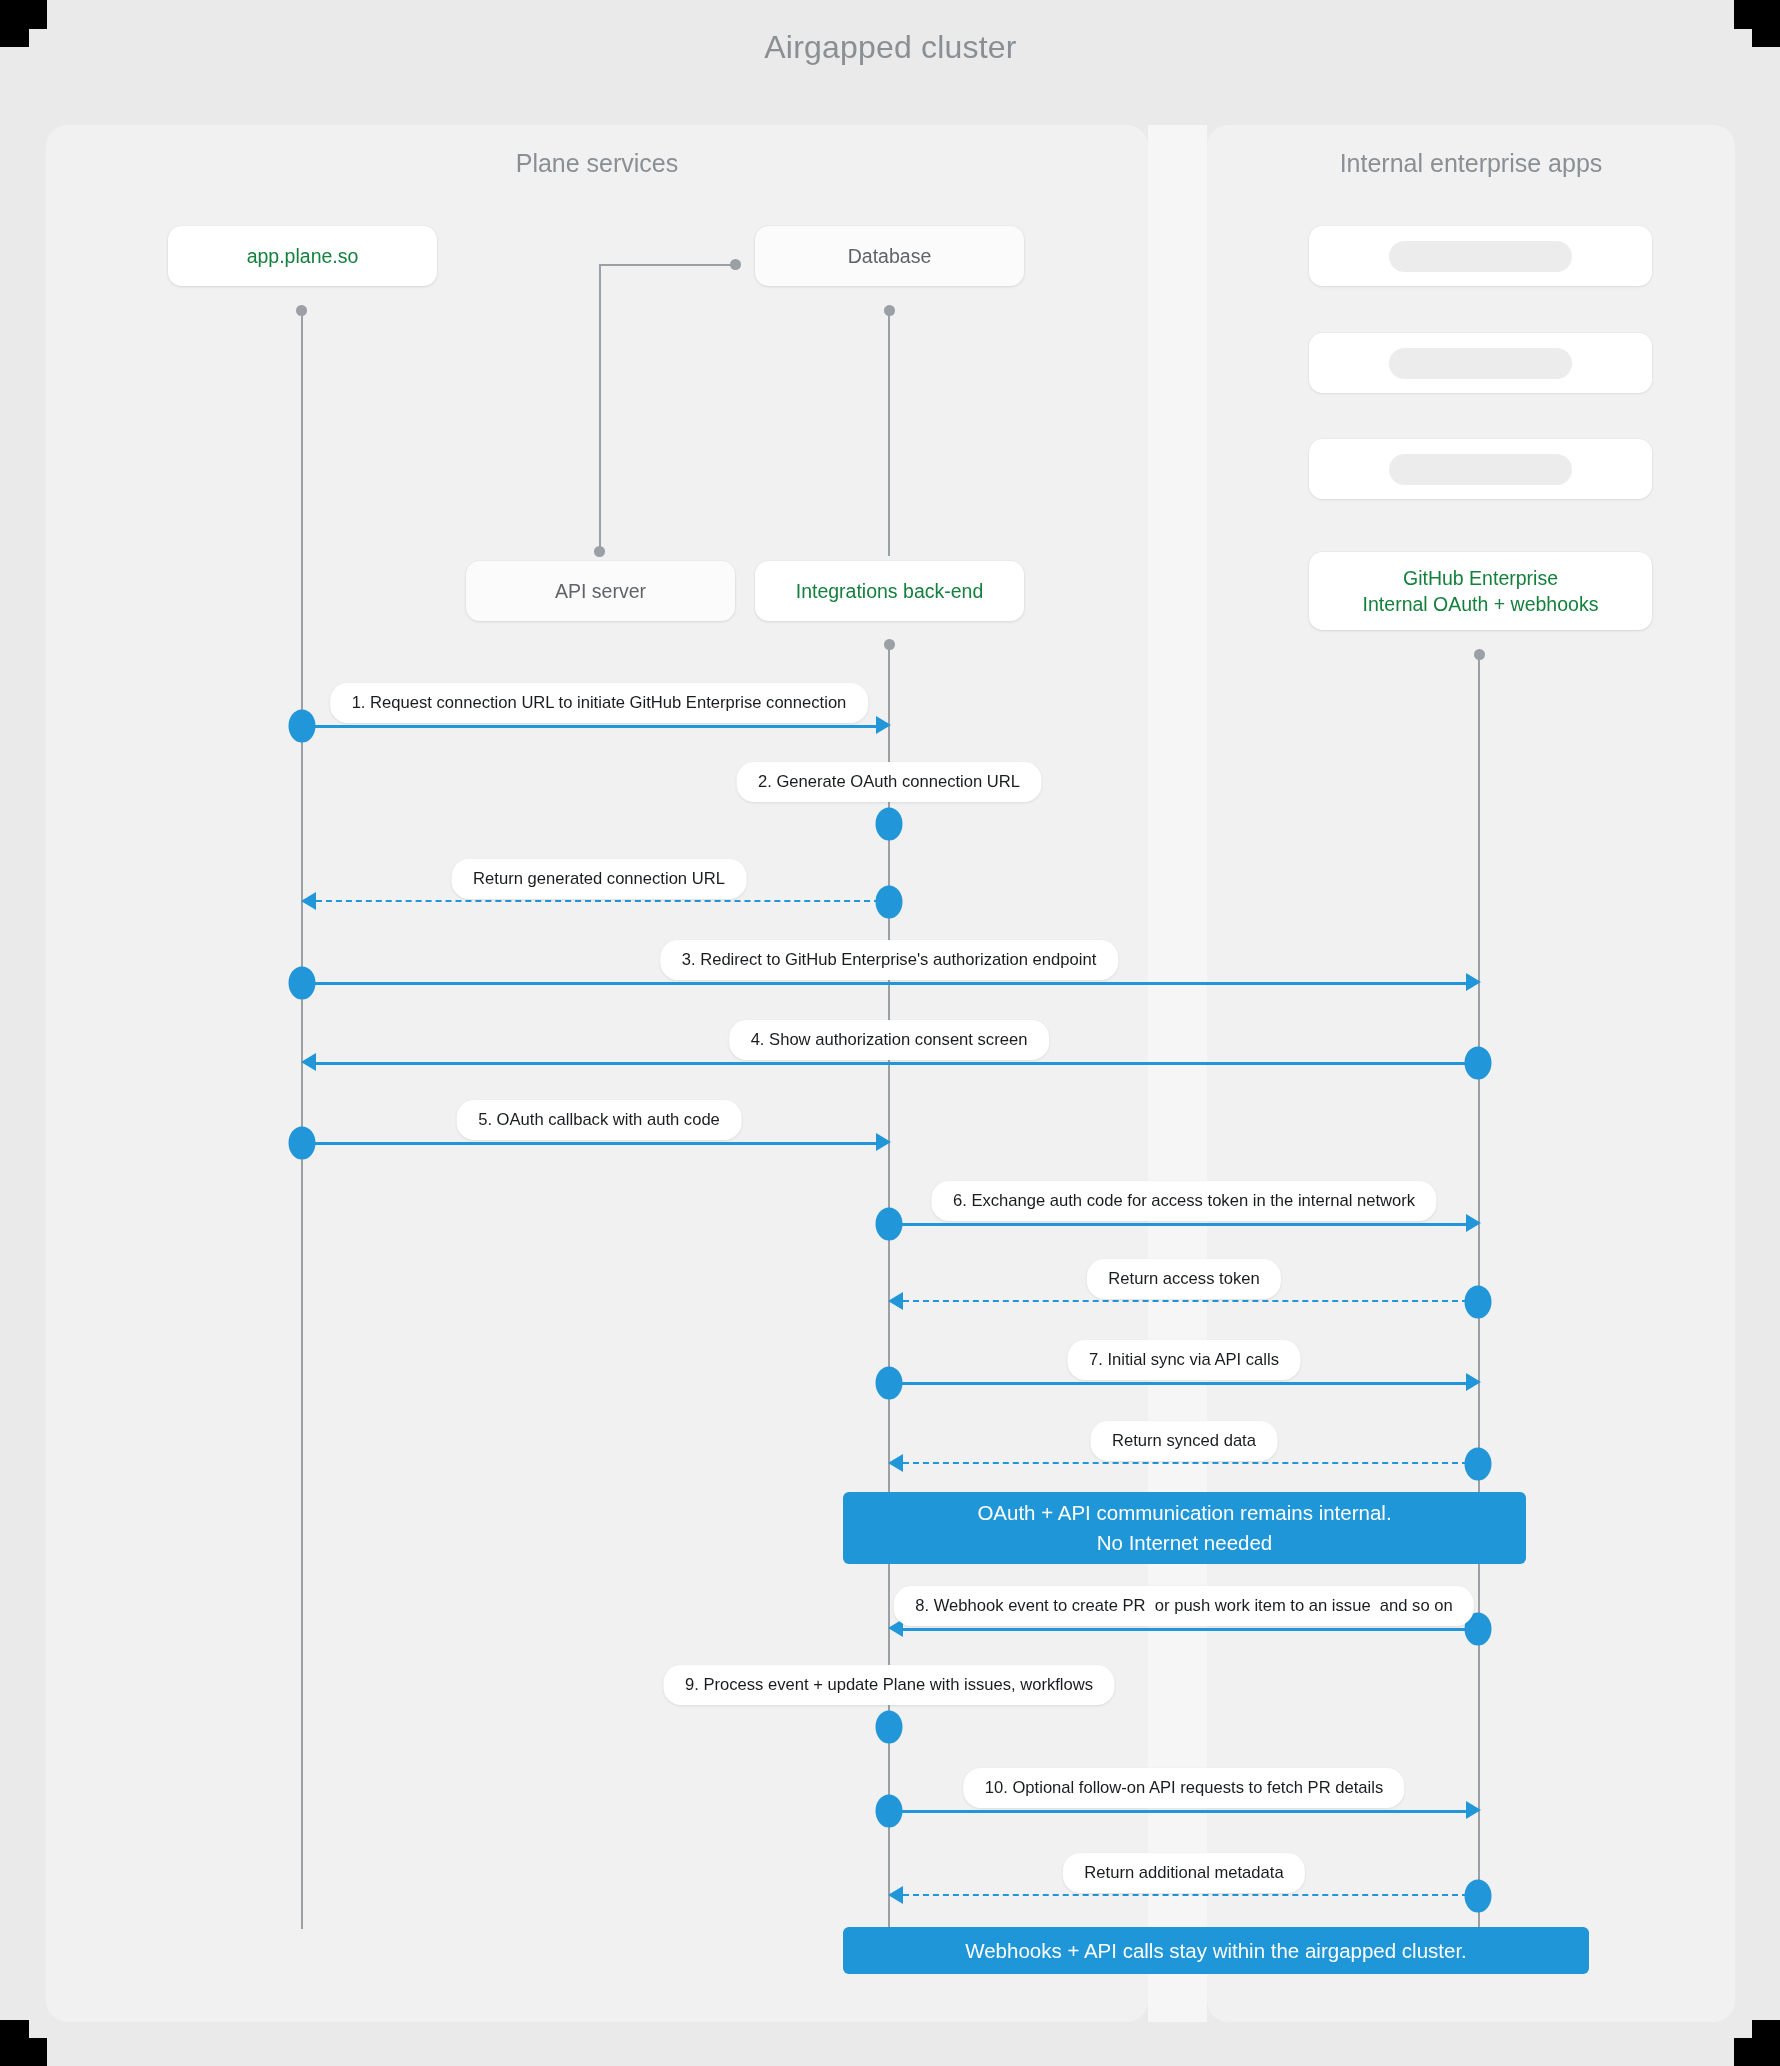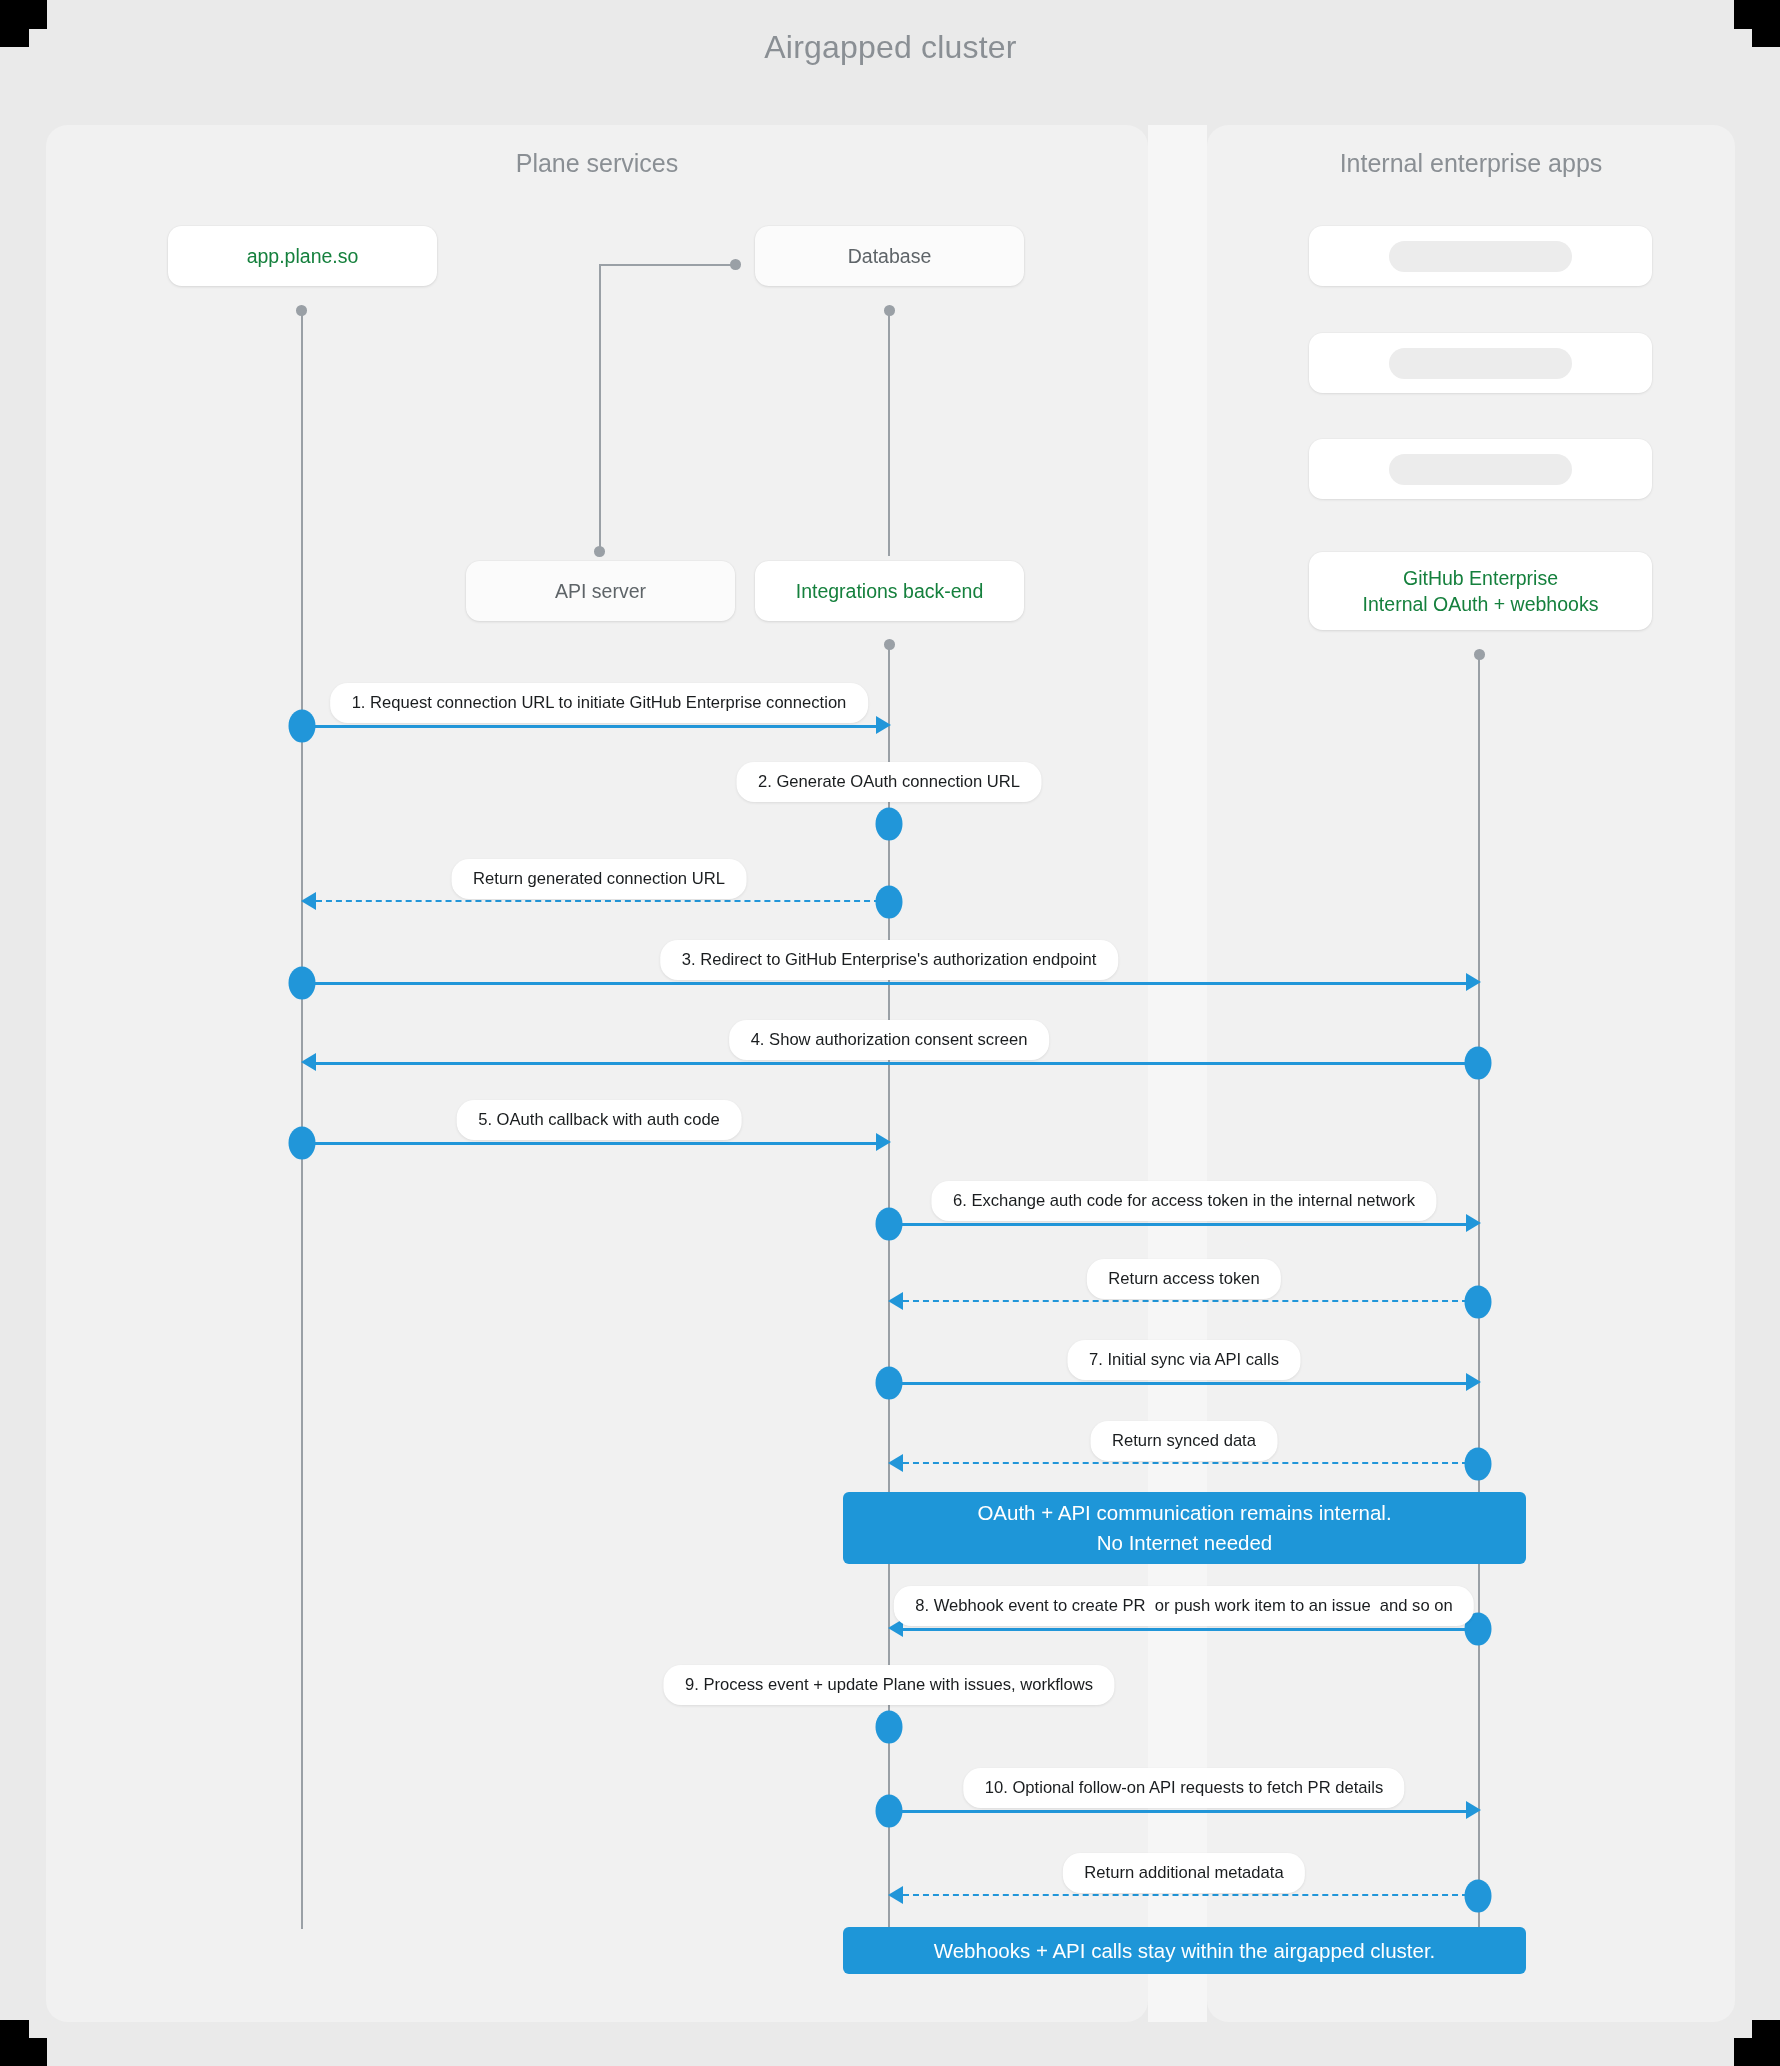--- a/index.html
+++ b/index.html
@@ -244,18 +244,18 @@
   <div class="msg-dot" style="left:889px;top:1811px;"></div>
   <div class="msg-line" style="left:889px;top:1810px;width:580px;"></div>
   <div class="msg-head right" style="left:1466px;top:1801px;"></div>
   <div class="msg-label" style="left:1184px;top:1768px;">10. Optional follow-on API requests to fetch PR details</div>
 
   <div class="msg-dot" style="left:1478px;top:1896px;"></div>
   <div class="msg-line dashed" style="left:903px;top:1894px;width:575px;"></div>
   <div class="msg-head left" style="left:888px;top:1886px;"></div>
   <div class="msg-label" style="left:1184px;top:1853px;">Return additional metadata</div>
 
-  <div class="note" style="left:843px;top:1927px;width:683px;height:47px;">
+  <div class="note" style="left:843px;top:1927px;width:746px;height:47px;">
     <span>Webhooks + API calls stay within the airgapped cluster.</span>
   </div>
 
 </div>
 
 
 </body></html>

